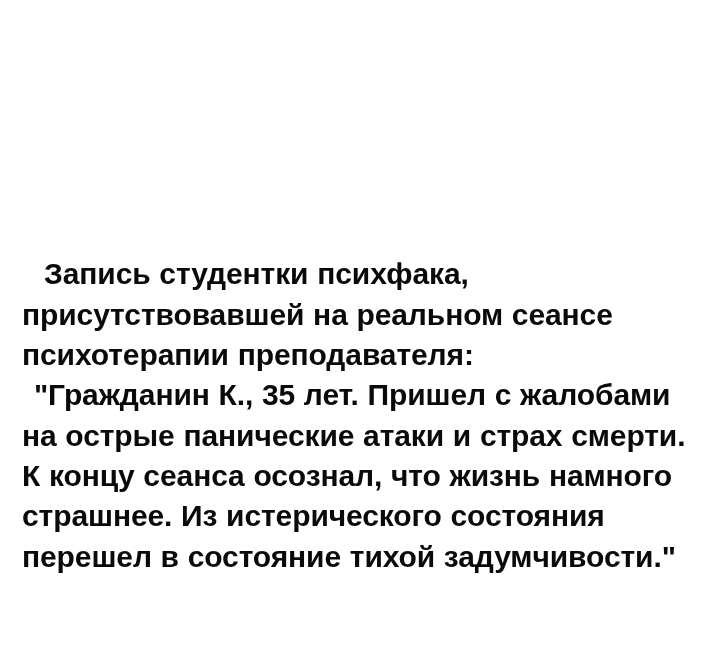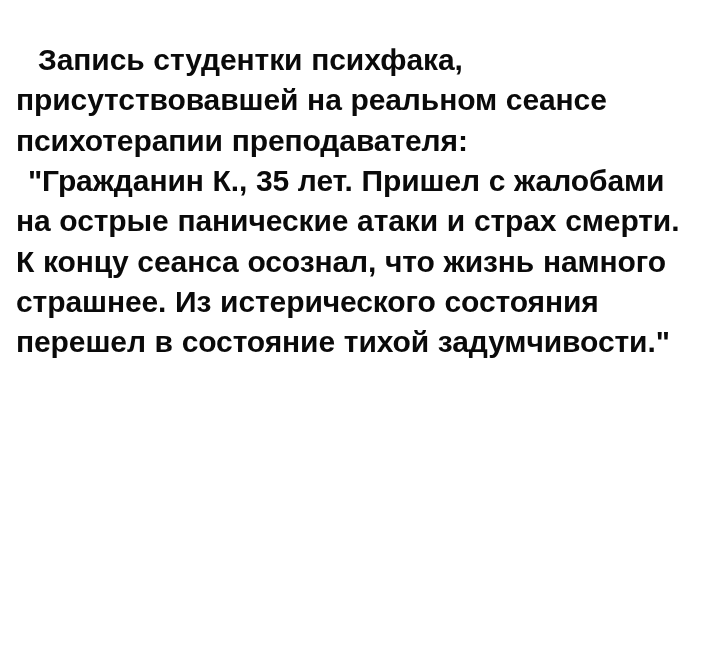--- a/index.html
+++ b/index.html
@@ -11,24 +11,24 @@
     width: 720px;
     height: 655px;
     overflow: hidden;
     font-family: "Liberation Sans", sans-serif;
   }
   .card {
     width: 720px;
     height: 587px;
     background: #ffffff;
     box-sizing: border-box;
-    padding: 40px 22px 10px 16px;
+    padding: 40px 22px 10px 22px;
     display: flex;
     flex-direction: column;
-    justify-content: flex-start;
+    justify-content: flex-end;
   }
   .text-block {
     color: #0a0a0a;
     font-size: 30px;
     font-weight: bold;
     line-height: 1.345;
     letter-spacing: -0.1px;
     word-spacing: 0.5px;
   }
   .para {

